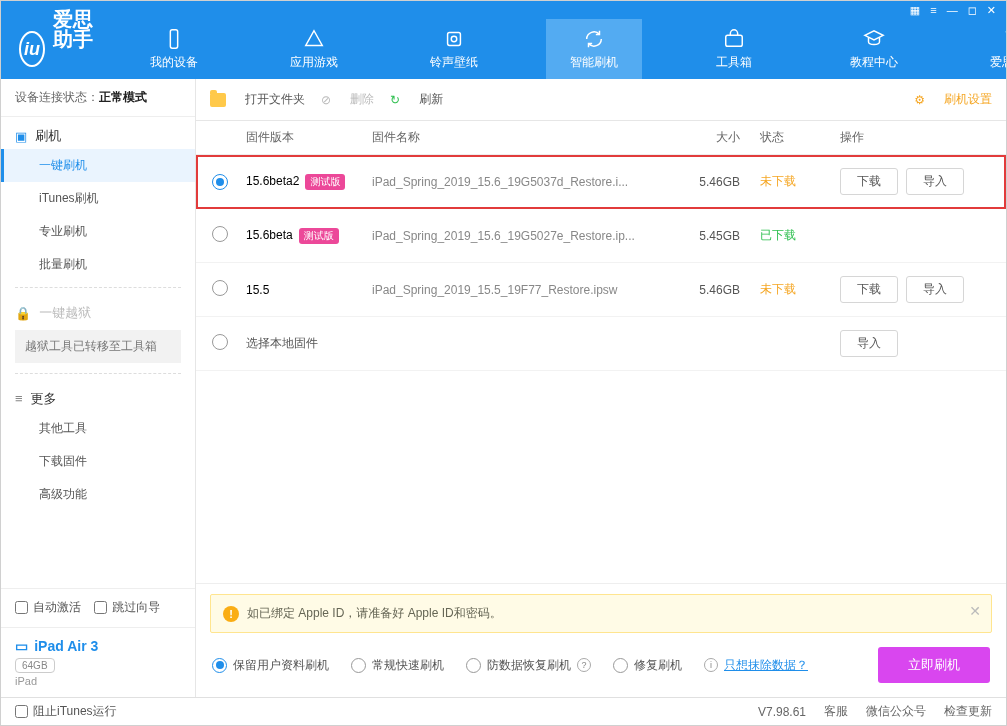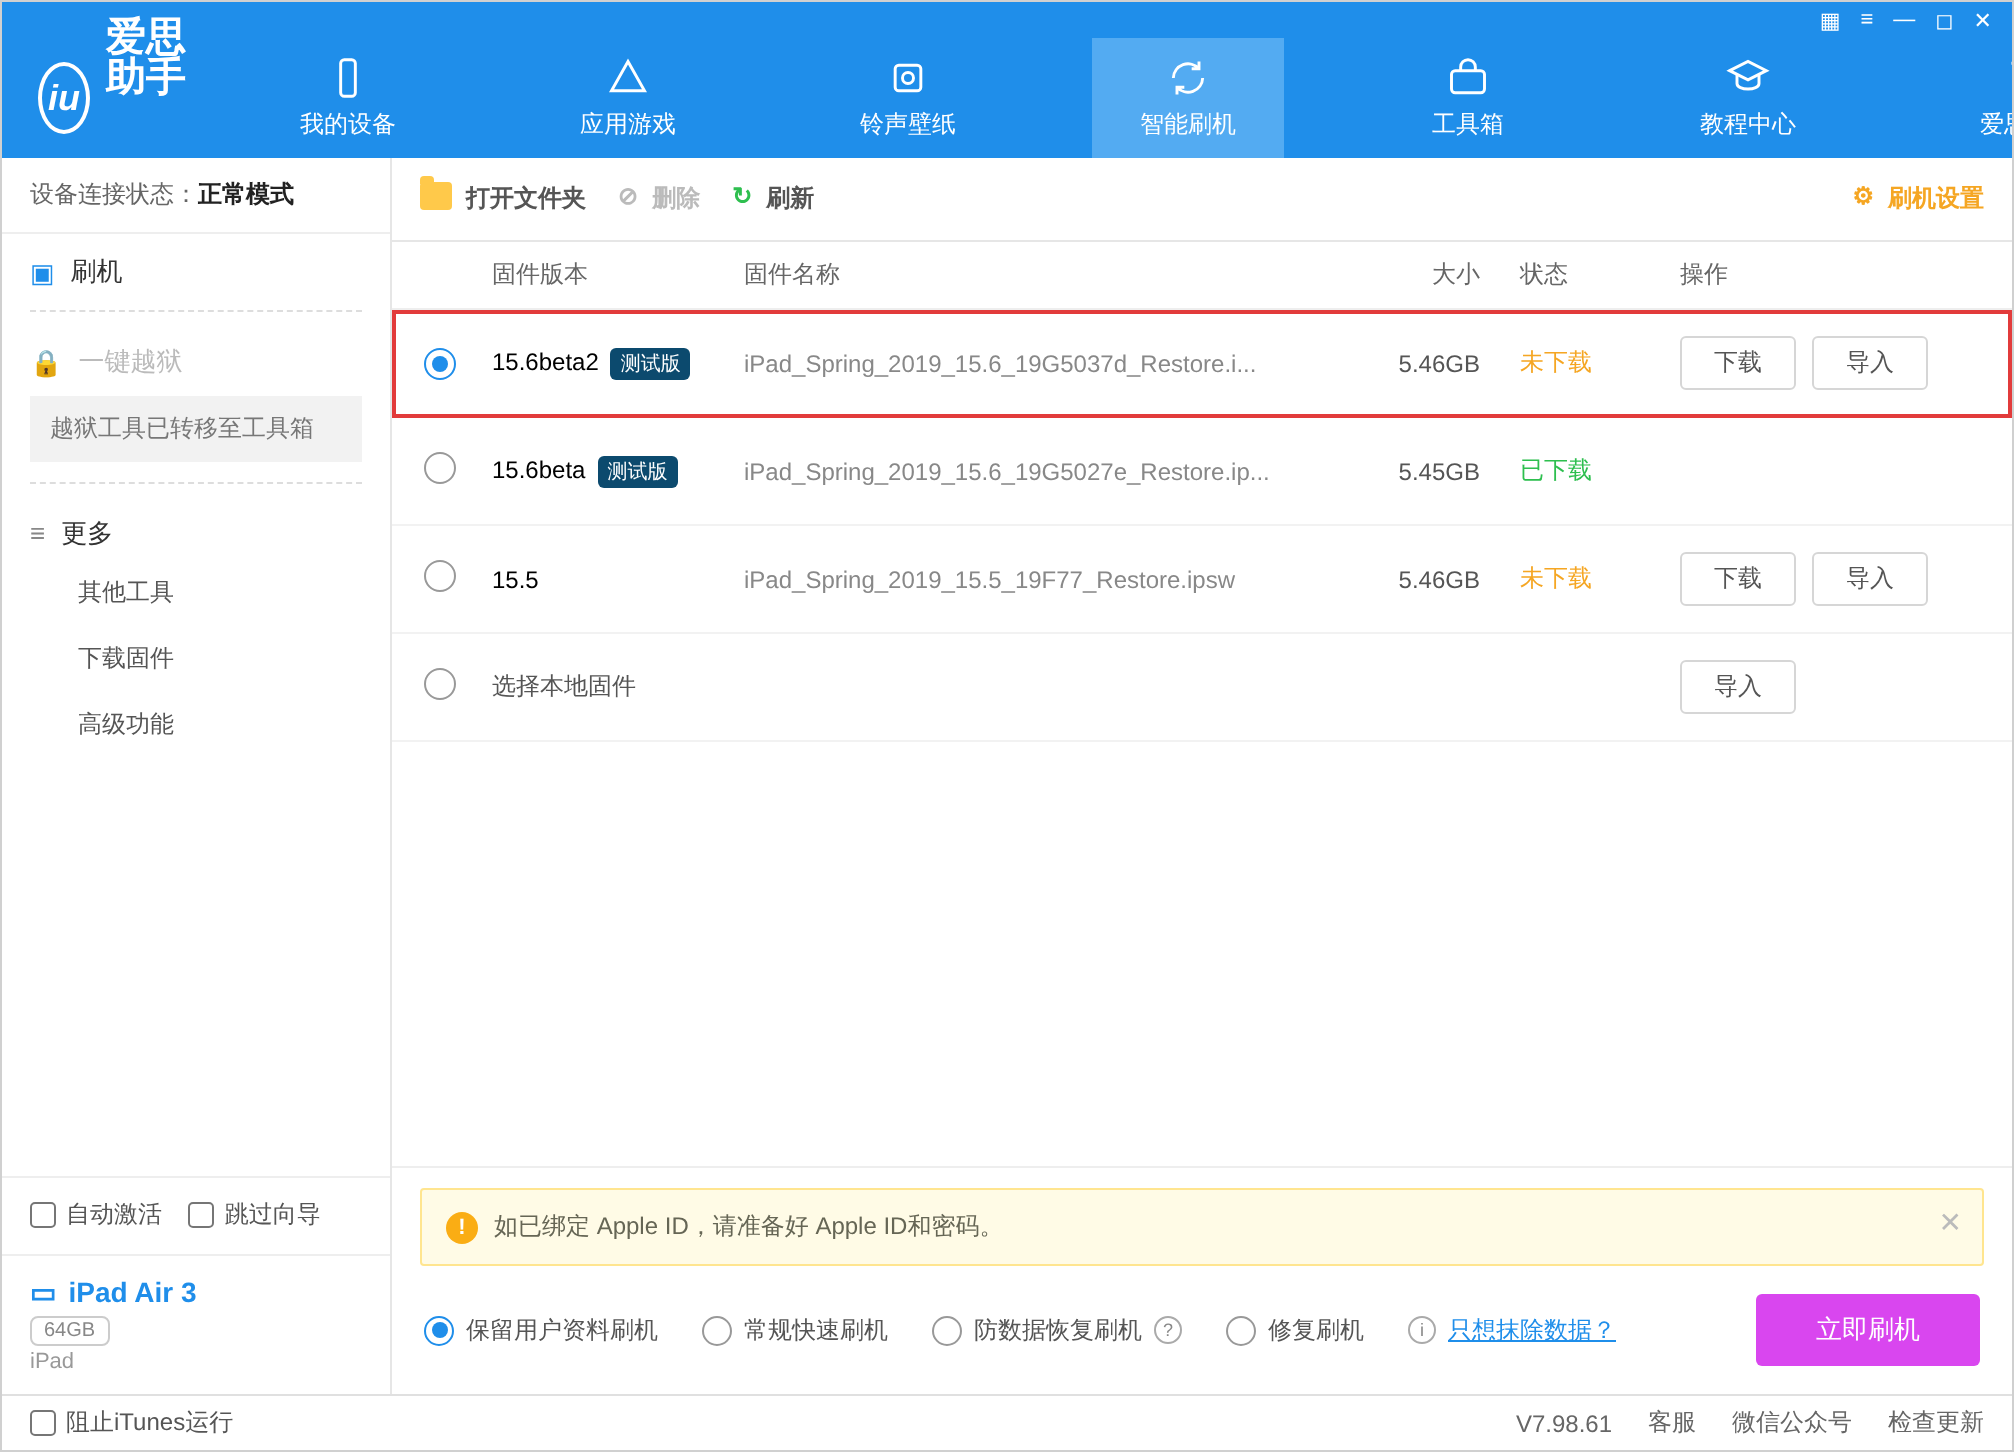--- a/index.html
+++ b/index.html
@@ -42,38 +42,38 @@
 .side-bottom { border-top:1px solid #eee; padding:10px 14px; font-size:12px; }
 .chk { display:inline-flex; align-items:center; gap:5px; color:#555; margin-right:10px; }
 .chk input { width:13px; height:13px; }
 .device { padding:10px 14px; border-top:1px solid #eee; }
 .device-name { color:#1f8eea; font-size:14px; font-weight:bold; display:flex; align-items:center; gap:6px; }
 .badge { display:inline-block; border:1px solid #ccc; color:#888; border-radius:4px; font-size:10px; padding:1px 6px; font-weight:normal; margin-top:4px; }
 .device-sub { font-size:11px; color:#999; margin-top:2px; }
 
 
 .toolbar { height:42px; border-bottom:1px solid #e6e6e6; display:flex; align-items:center; padding:0 14px; gap:16px; font-size:12px; }
-.tbtn { display:flex; gap:7px; color:#555; cursor:pointer;font-weight:bold; }
+.tbtn { display:flex; align-items:center; gap:19px; color:#555; cursor:pointer; }
 .tbtn.disabled { color:#bbb; }
 .tbtn .ic { display:inline-flex; }
 .tspacer { flex:1; }
 .tbtn.orange { color:#f5a623; }
 .folder-ic { width:16px; height:14px; background:#ffc94a; border-radius:2px; position:relative; }
 .folder-ic::before{ content:""; position:absolute; top:-3px; left:0; width:7px; height:4px; background:#ffc94a; border-radius:2px 2px 0 0; }
 
 
 .thead { height:34px; display:flex; align-items:center; font-size:12px; color:#666; padding:0 16px; border-bottom:1px solid #eee; }
 .col-radio{width:30px;} .col-ver{width:130px; padding-left:4px;} .col-name{flex:1;} .col-size{width:70px; text-align:right;} .col-status{width:80px; padding-left:20px;} .col-op{width:170px; padding-left:20px;}
 
 
 .row { height:54px; display:flex; align-items:center; font-size:12px; color:#555; padding:0 16px; border-bottom:1px solid #f2f2f2; }
 .row.hl { outline:2px solid #e23b3b; outline-offset:-2px; }
 .row .col-name { color:#888; white-space:nowrap; overflow:hidden; text-overflow:ellipsis; }
 .row .ver { color:#000000; font-weight:500; }
-.beta-tag { display:inline-block; background:#0c4a6e; color:#fff; font-size:10px; border-radius:3px; padding:1px 5px; margin-left:6px; }
+.beta-tag { display:inline-block; background:#ec4899; color:#fff; font-size:10px; border-radius:3px; padding:1px 5px; margin-left:6px; }
 .radio { width:16px; height:16px; border:1.5px solid #999; border-radius:50%; display:inline-flex; align-items:center; justify-content:center; cursor:pointer; }
 .radio.sel { border-color:#1f8eea; }
 .radio.sel::after { content:""; width:8px; height:8px; background:#1f8eea; border-radius:50%; }
 .status-nd { color:#f5a623; }
 .status-dl { color:#2ebf4f; }
 .opbtn { display:inline-block; border:1px solid #d6d6d6; border-radius:3px; padding:4px 16px; margin-right:8px; color:#555; background:#fff; cursor:pointer; font-size:12px; }
 
 
 .panel { margin-top:auto; border-top:1px solid #eee; }
 .warn { background:#fffbe6; border:1px solid #ffe58f; margin:10px 14px 0; padding:10px 12px; font-size:12px; color:#665; display:flex; align-items:center; gap:8px; border-radius:2px; position:relative; }
@@ -184,20 +184,26 @@
 
   <div class="sidebar">
     <div class="status">
       <span>设备连接状态：</span><b>正常模式</b>
     </div>
 
     <div class="side-group">
       <span class="gicon">▣</span>
       <span>刷机</span>
     </div>
+    <div id="flash-items">
+        <div class="side-item active">一键刷机</div>
+        <div class="side-item">iTunes刷机</div>
+        <div class="side-item">专业刷机</div>
+        <div class="side-item">批量刷机</div>
+      </div>
 
     <div class="side-sep"></div>
     <div class="side-group dim">
       <span class="gicon">🔒</span>
       <span>一键越狱</span>
     </div>
     <div class="side-note">越狱工具已转移至工具箱</div>
 
     <div class="side-sep"></div>
     <div class="side-group">

